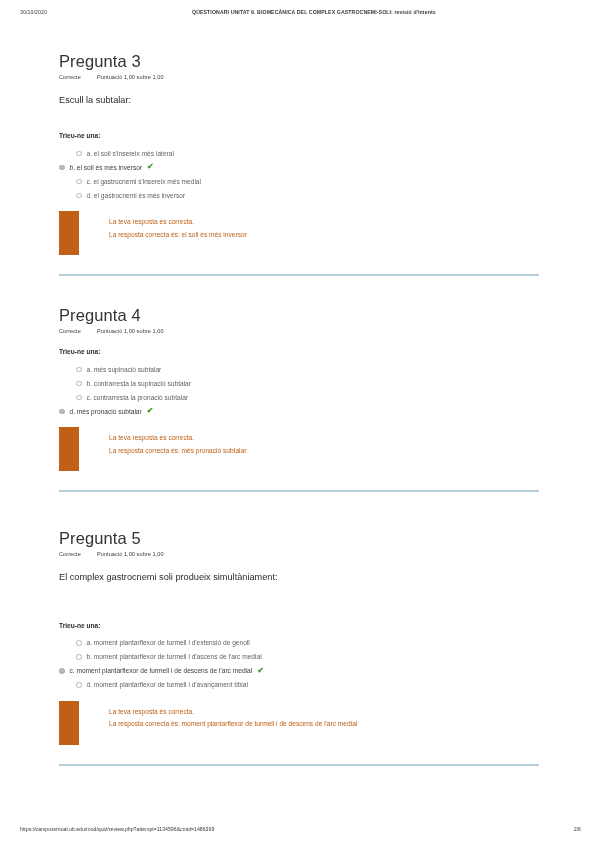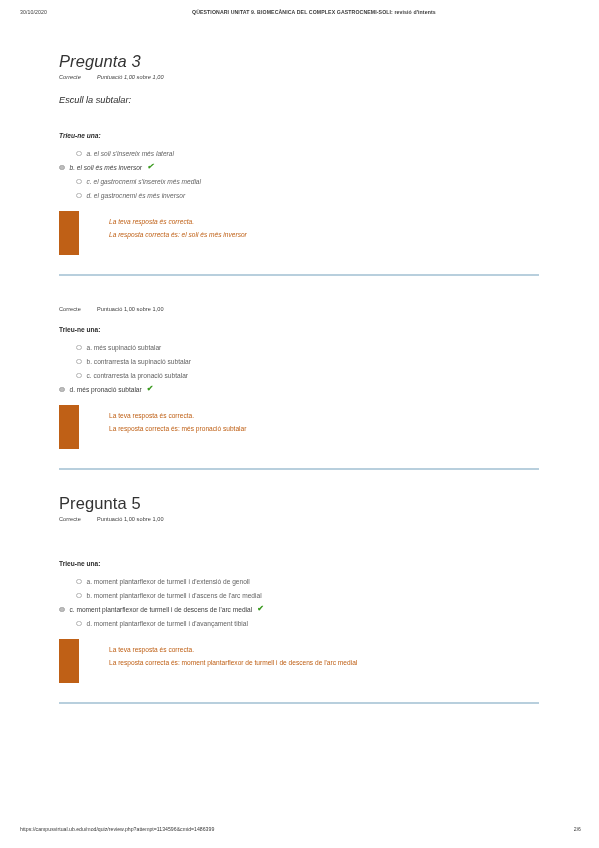--- a/index.html
+++ b/index.html
@@ -190,21 +190,21 @@
 </head>
 <body>
 
 <div class="print-header">
   <span class="ph-date">30/10/2020</span>
   <span class="ph-title">QÜESTIONARI UNITAT 9. BIOMECÀNICA DEL COMPLEX GASTROCNEMI-SOLI: revisió d'intents</span>
 </div>
 
 <div class="content">
 
-  <div class="question-block" style="margin-bottom:0;font-style:italic;">
+  <div class="question-block" style="margin-bottom:0;">
     <h2 class="q-title">Pregunta 3</h2>
     <div class="q-meta">
       <span class="q-state">Correcte</span><span class="q-grade">Puntuació 1,00 sobre 1,00</span>
     </div>
     <div class="q-text">Escull la subtalar:</div>
 
     <div class="answers-label">Trieu-ne una:</div>
 
     <div class="answer-row">
       <span class="radio"></span>
@@ -232,20 +232,21 @@
       <div class="feedback-body">
         <div class="feedback-line">La teva resposta és correcta.</div>
         <div class="feedback-line">La resposta correcta és: el soli és més inversor</div>
       </div>
     </div>
   </div>
 
   <hr class="divider" style="margin-top:19px;">
 
   <div class="question-block" style="margin-top:30px;">
+    <h2 class="q-title">Pregunta 4</h2>
     <div class="q-meta">
       <span class="q-state">Correcte</span><span class="q-grade">Puntuació 1,00 sobre 1,00</span>
     </div>
 
     <div class="answers-label">Trieu-ne una:</div>
 
     <div class="answer-row">
       <span class="radio"></span>
       <span class="answer-text">a. més supinació subtalar</span>
       <span class="tick"></span>
@@ -270,25 +271,26 @@
       <div class="feedback-bar"></div>
       <div class="feedback-body">
         <div class="feedback-line">La teva resposta és correcta.</div>
         <div class="feedback-line">La resposta correcta és: més pronació subtalar</div>
       </div>
     </div>
   </div>
 
   <hr class="divider" style="margin-top:19px;">
 
-  <div class="question-block" style="margin-top:24px;">
+  <div class="question-block" style="margin-top:37px;">
     <h2 class="q-title">Pregunta 5</h2>
     <div class="q-meta">
       <span class="q-state">Correcte</span><span class="q-grade">Puntuació 1,00 sobre 1,00</span>
     </div>
+    <div class="q-text">El complex gastrocnemi soli produeix simultàniament:</div>
 
     <div class="answers-label" style="margin-top:38px;">Trieu-ne una:</div>
 
     <div class="answer-row">
       <span class="radio"></span>
       <span class="answer-text">a. moment plantarflexor de turmell i d'extensió de genoll</span>
       <span class="tick"></span>
     </div>
     <div class="answer-row">
       <span class="radio"></span>

